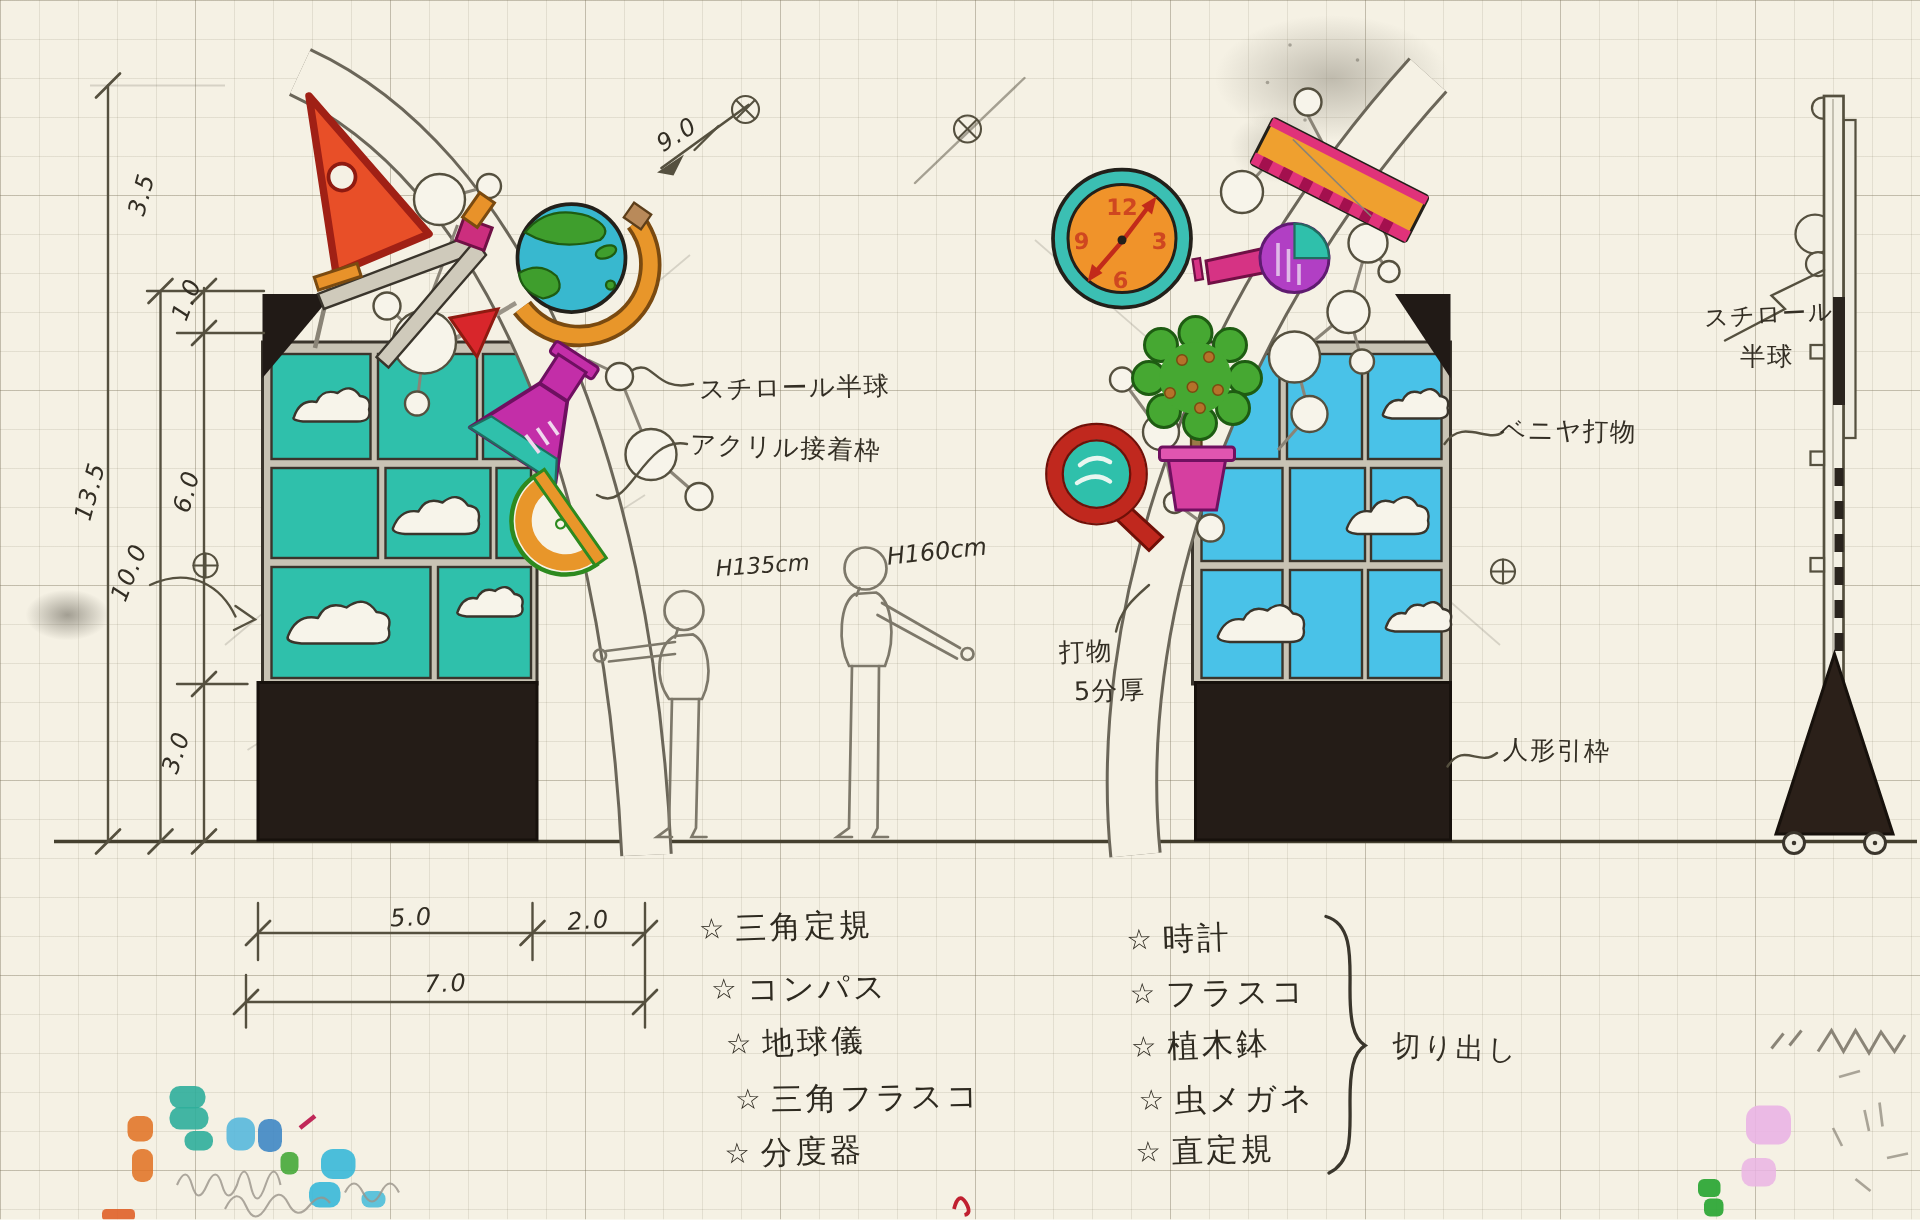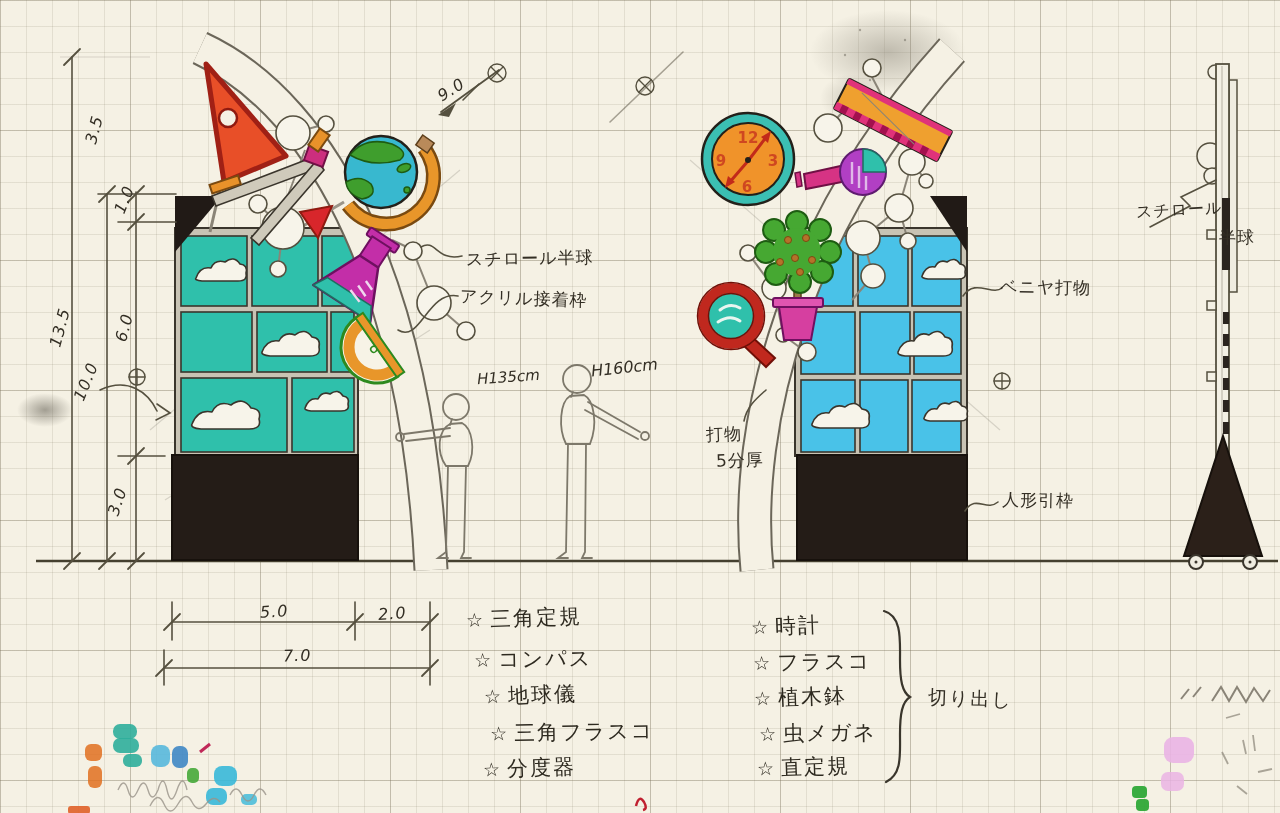--- a/index.html
+++ b/index.html
@@ -467,21 +467,21 @@
 
 <div class="lbl ann" style="left:466px;top:247px;transform:rotate(-1deg);">スチロール半球</div>
 <div class="lbl ann" style="left:460px;top:287px;transform:rotate(2deg);">アクリル接着枠</div>
 <div class="lbl hgt" style="left:477px;top:368px;transform:rotate(-4deg);">H135cm</div>
 <div class="lbl hgt" style="left:591px;top:358px;transform:rotate(-6deg);font-size:16px;">H160cm</div>
 <div class="lbl ann" style="left:1000px;top:276px;transform:rotate(1deg);">ベニヤ打物</div>
 <div class="lbl ann" style="left:706px;top:423px;transform:rotate(-2deg);">打物</div>
 <div class="lbl ann" style="left:716px;top:449px;transform:rotate(-2deg);">5分厚</div>
 <div class="lbl ann" style="left:1002px;top:489px;transform:rotate(1deg);">人形引枠</div>
 <div class="lbl ann" style="left:1136px;top:200px;transform:rotate(-3deg);font-size:16px;">スチロール</div>
-<div class="lbl ann" style="left:1219px;top:226px;">半球</div>
+<div class="lbl ann" style="left:1160px;top:226px;">半球</div>
 
 <div class="li" style="left:466px;top:604px;transform:rotate(-2deg);">
   <span class="star">☆</span>
   <span class="txt">三角定規</span>
 </div>
 <div class="li" style="left:474px;top:645px;transform:rotate(-1deg);">
   <span class="star">☆</span>
   <span class="txt">コンパス</span>
 </div>
 <div class="li" style="left:484px;top:681px;transform:rotate(-2deg);">

